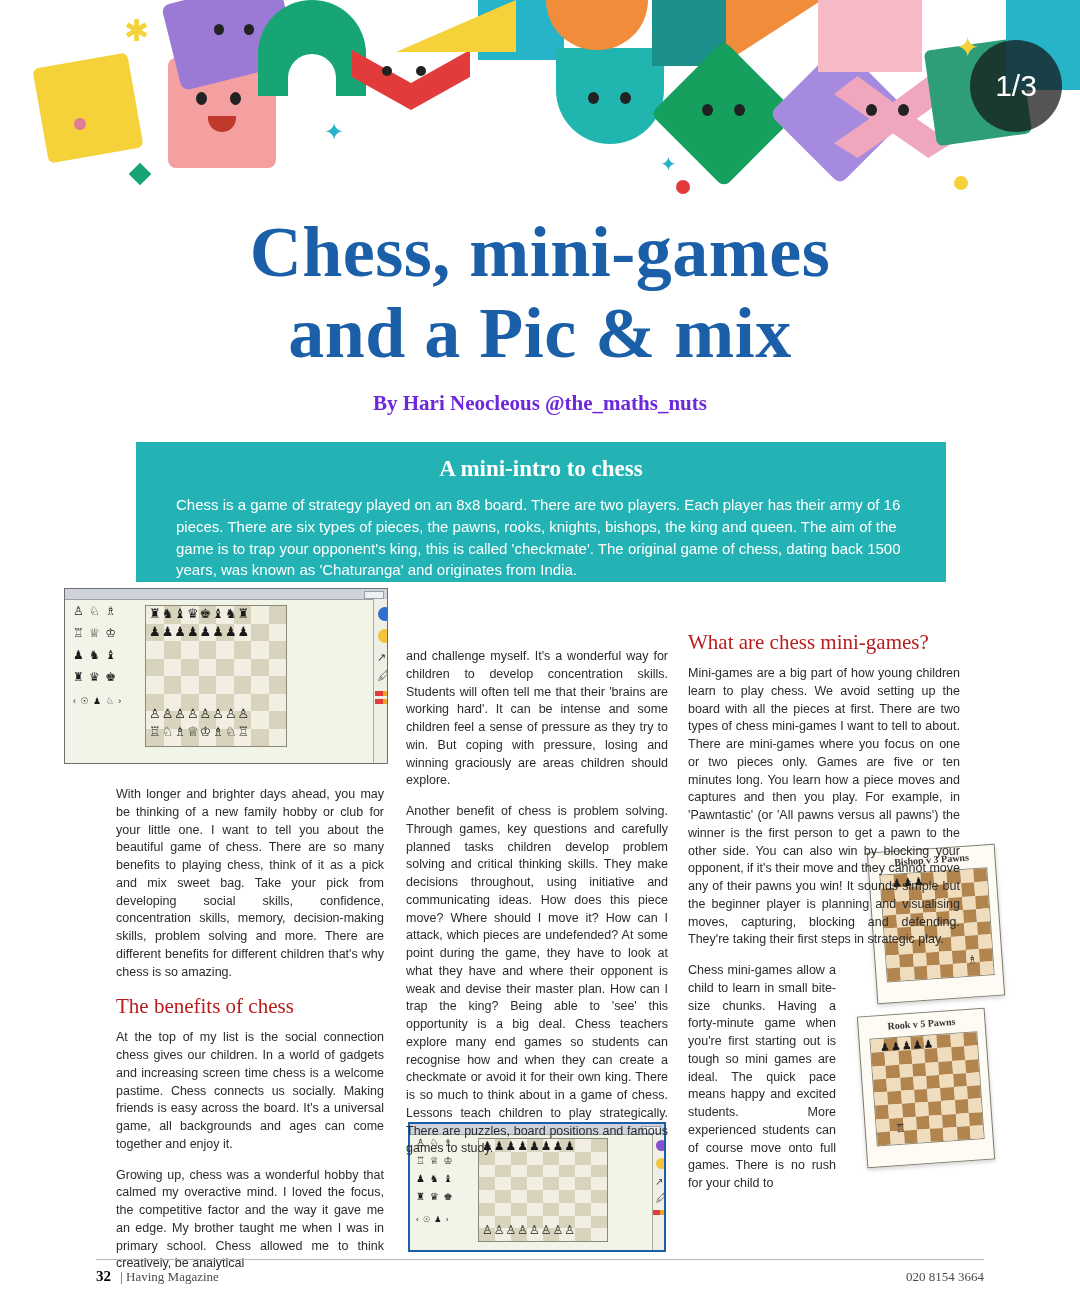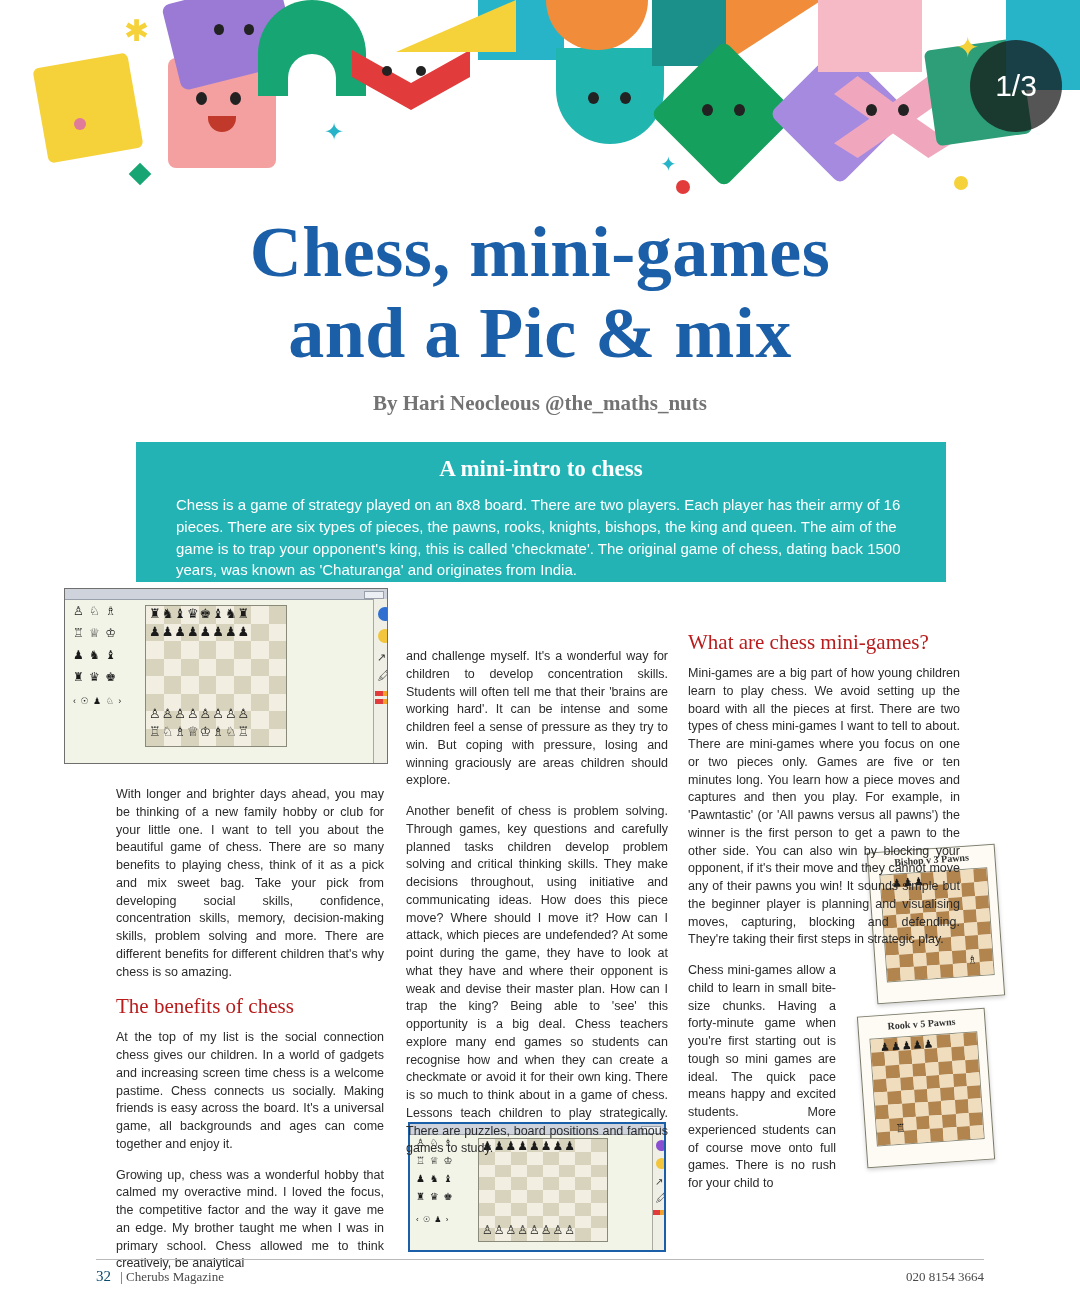--- a/index.html
+++ b/index.html
@@ -84,21 +84,21 @@
     font-size: 72px;
     line-height: 1.12;
     font-weight: 700;
     letter-spacing: 0.5px;
     margin: 0;
   }
   .byline {
     margin-top: 18px;
     font-family: "Liberation Serif", serif;
     font-size: 21px;
-    color: #737373;
+    color: #6d28d9;
     font-weight: 700;
   }
 
   
   .intro-box {
     position: absolute;
     left: 136px;
     top: 442px;
     width: 810px;
     height: 140px;
@@ -222,21 +222,21 @@
     bottom: 24px;
     border-top: 1px solid #b9b9b9;
     padding-top: 8px;
     display: flex;
     justify-content: space-between;
     align-items: baseline;
     font-family: "Liberation Serif", serif;
     color: #4a4a4a;
     font-size: 13px;
   }
-  .footer .pageno { font-weight: 400; color: #0c4a6e; font-size: 15px; }
+  .footer .pageno { font-weight: 700; color: #000000; font-size: 15px; }
   .footer .mag { margin-left: 6px; }
 </style>
 </head>
 <body>
 
 <div class="page">
 
   <div class="top-band">
 
     <div class="shape" style="left:40px;top:60px;width:96px;height:96px;background:#f5d13a;transform:rotate(-10deg);border-radius:6px;"></div>
@@ -661,18 +661,18 @@
 
   <div class="col" id="col3">
     <h2 class="subhead">What are chess mini-games?</h2>
     <p>Mini-games are a big part of how young children learn to play chess. We avoid setting up the board with all the pieces at first. There are two types of chess mini-games I want to tell to about. There are mini-games where you focus on one or two pieces only. Games are five or ten minutes long. You learn how a piece moves and captures and then you play. For example, in 'Pawntastic' (or 'All pawns versus all pawns') the winner is the first person to get a pawn to the other side. You can also win by blocking your opponent, if it's their move and they cannot move any of their pawns you win! It sounds simple but the beginner player is planning and visualising moves, capturing, blocking and defending. They're taking their first steps in strategic play.</p>
     <p style="width:148px;">Chess mini-games allow a child to learn in small bite-size chunks. Having a forty-minute game when you're first starting out is tough so mini games are ideal. The quick pace means happy and excited students. More experienced students can of course move onto full games. There is no rush for your child to</p>
   </div>
 
   <div class="footer">
     <div>
       <span class="pageno">32</span>
-      <span class="mag">| Cherubs Magazine</span>
+      <span class="mag">| Having Magazine</span>
     </div>
     <div>020 8154 3664</div>
   </div>
 
 </div>
 
 </body></html>

